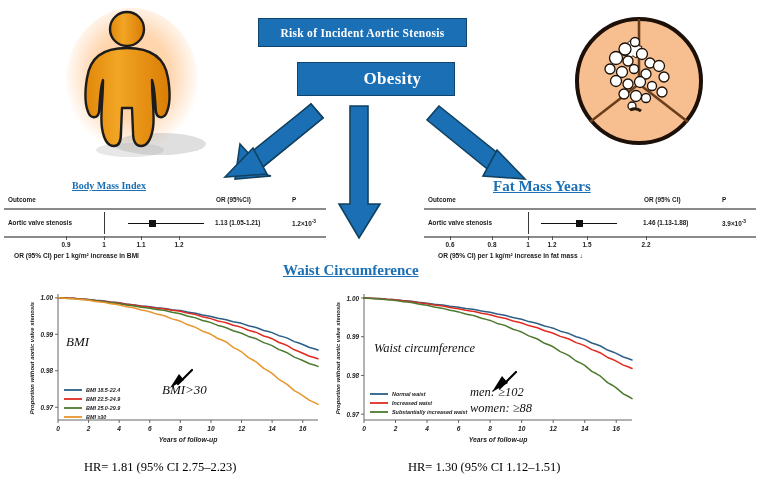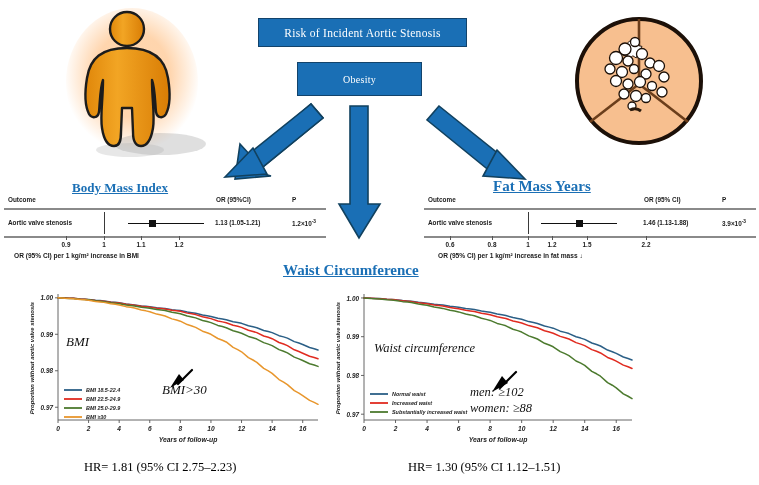--- a/index.html
+++ b/index.html
@@ -2,33 +2,33 @@
 <html><head>
 <meta charset="utf-8">
 <style>
   html,body{margin:0;padding:0;background:#ffffff;}
   body{width:759px;height:485px;position:relative;overflow:hidden;
        font-family:"Liberation Sans",sans-serif;color:#000;}
   .abs{position:absolute;}
 
   
   .bluebox{background:#1a6fb5;border:1px solid #12436b;
-           color:#fff;font-family:"Liberation Serif",serif;font-weight:normal;
+           color:#fff;font-family:"Liberation Serif",serif;font-weight:bold;
            display:flex;align-items:center;justify-content:center;
            text-align:center;letter-spacing:.3px;}
   #title-box{left:258px;top:18px;width:207px;height:27px;font-size:11.5px;}
-  #obesity-box{left:297px;top:62px;width:123px;height:32px;font-size:10px;}
+  #obesity-box{left:297px;top:62px;width:123px;height:32px;font-size:17px;padding-left:33px;}
 
   
   .arrowsvg{overflow:visible;}
 
   
   .sechead{font-family:"Liberation Serif",serif;font-weight:bold;
            color:#1a6fb5;text-decoration:underline;white-space:nowrap;}
-  #bmi-head{left:72px;top:180px;font-size:13px;}
+  #bmi-head{left:72px;top:180px;font-size:10px;}
   #fmi-head{left:493px;top:178px;font-size:15px;}
   #wc-head{left:283px;top:262px;font-size:15px;}
 
   
   .forest{font-size:6.4px;font-weight:bold;color:#1a1a1a;}
   .forest .hdr{font-weight:bold;}
   .rule{position:absolute;background:#8a8a8a;}
   .fnote{font-size:6.6px;font-weight:bold;}
   .tick{position:absolute;width:1px;background:#555;}
   .ticklbl{position:absolute;font-size:6.4px;font-weight:bold;

